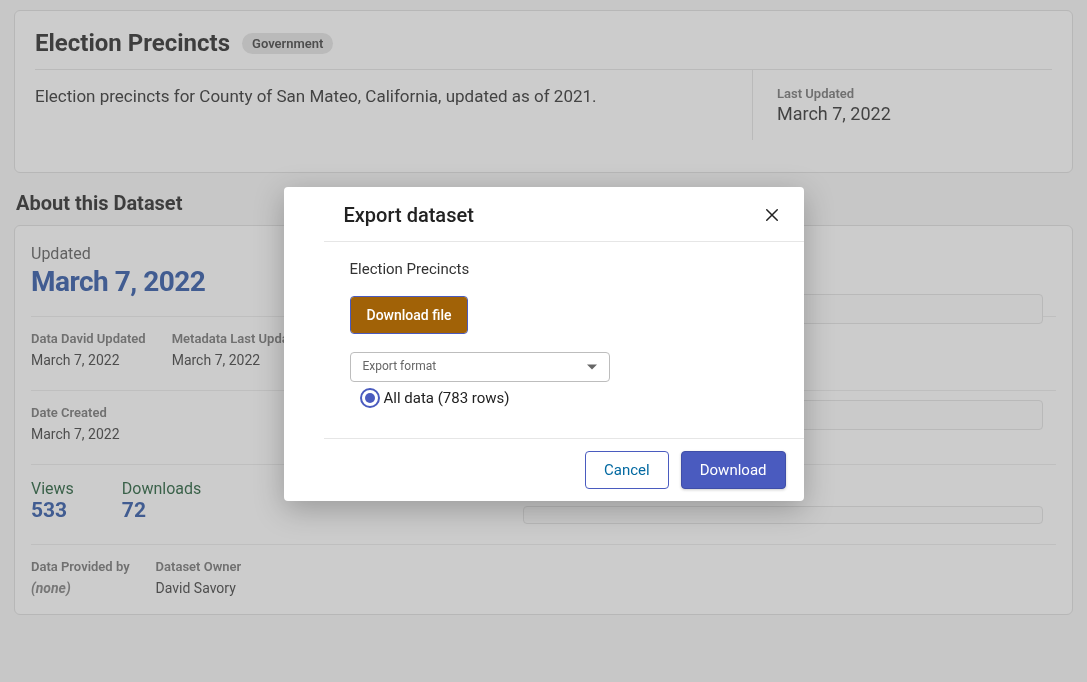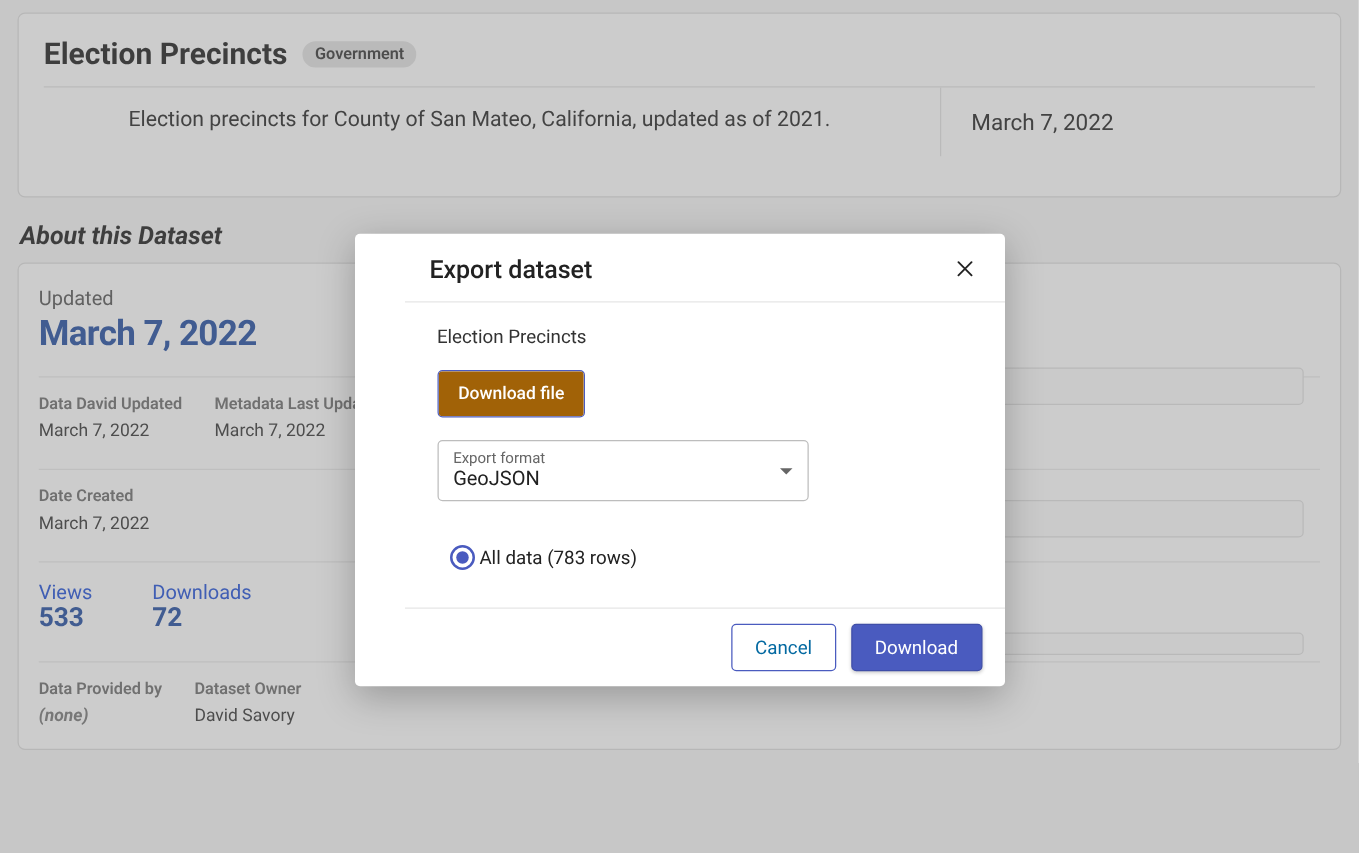--- a/index.html
+++ b/index.html
@@ -50,42 +50,40 @@
       margin-top: 12px;
     }
     .header-body {
       display: flex;
     }
     .header-desc {
       flex: 1 1 auto;
       padding: 16px 20px 16px 0;
       font-size: 17px;
       color: #222;
-      text-align: center;
     }
     .header-meta {
       flex: 0 0 300px;
       border-left: 1px solid #e3e3e3;
       padding: 16px 8px 16px 24px;
     }
     .meta-label {
       font-size: 13px;
       font-weight: 600;
       color: #6b6b6b;
     }
     .meta-value-big {
       font-size: 18px;
       color: #222;
       margin-top: 2px;
     }
     .section-heading {
       font-size: 20px;
       font-weight: 700;
       margin: 0 0 10px 2px;
-      font-style: italic;
     }
     .about-card {
       background: #fff;
       border: 1px solid #ddd;
       border-radius: 6px;
       padding: 18px 16px;
     }
     .about-updated-label {
       font-size: 16px;
       color: #535353;
@@ -122,21 +120,21 @@
       color: #777;
       font-weight: bold;
     }
     .stat-value {
       font-size: 21px;
       font-weight: 700;
       color: #1f4ba0;
     }
     .stat-label {
       font-size: 16px;
-      color: #1d4ed8;
+      color: #14532d;
       text-align: center;
     }
     .bg-skeleton-lines {
       position: absolute;
       right: 44px;
       top: 294px;
       width: 520px;
       display: flex;
       flex-direction: column;
       gap: 76px;
@@ -212,22 +210,22 @@
     }
     .tab-btn.active {
       background: #a16207;
       color: #fff;
     }
     .select-wrap {
       position: relative;
       border: 1px solid #bdbdbd;
       border-radius: 4px;
       padding: 6px 12px 8px 12px;
-      width: 297px;
-      margin-bottom: 35px;
+      width: 260px;
+      margin-bottom: 6px;
       cursor: pointer;
     }
     .select-label {
       font-size: 12px;
       color: #666;
     }
     .select-value {
       font-size: 16px;
       color: #222;
     }
@@ -300,20 +298,21 @@
 
   <div class="card">
     <div class="title-row">
       <div class="dataset-title">Election Precincts</div>
       <div class="badge">Government</div>
     </div>
     <div class="header-divider"></div>
     <div class="header-body">
       <div class="header-desc">Election precincts for County of San Mateo, California, updated as of 2021.</div>
       <div class="header-meta">
+        <div class="meta-label">Last Updated</div>
         <div class="meta-value-big">March 7, 2022</div>
       </div>
     </div>
   </div>
 
   <div class="section-heading">About this Dataset</div>
 
   <div class="about-card">
     <div class="about-updated-label">Updated</div>
     <div class="about-updated-value">March 7, 2022</div>
@@ -380,21 +379,20 @@
 
     <div class="modal-body">
       <div class="modal-dataset-name">Election Precincts</div>
 
       <div class="tab-group">
         <div class="tab-btn active">Download file</div>
       </div>
 
       <div class="select-wrap">
         <div class="select-label">Export format</div>
-        <div class="select-value">GeoJSON</div>
         <div class="select-chevron"></div>
       </div>
 
       <div class="radio-row">
         <div class="radio">
           <div class="radio-dot"></div>
         </div>
         <div class="radio-label">All data (783 rows)</div>
       </div>
     </div>

